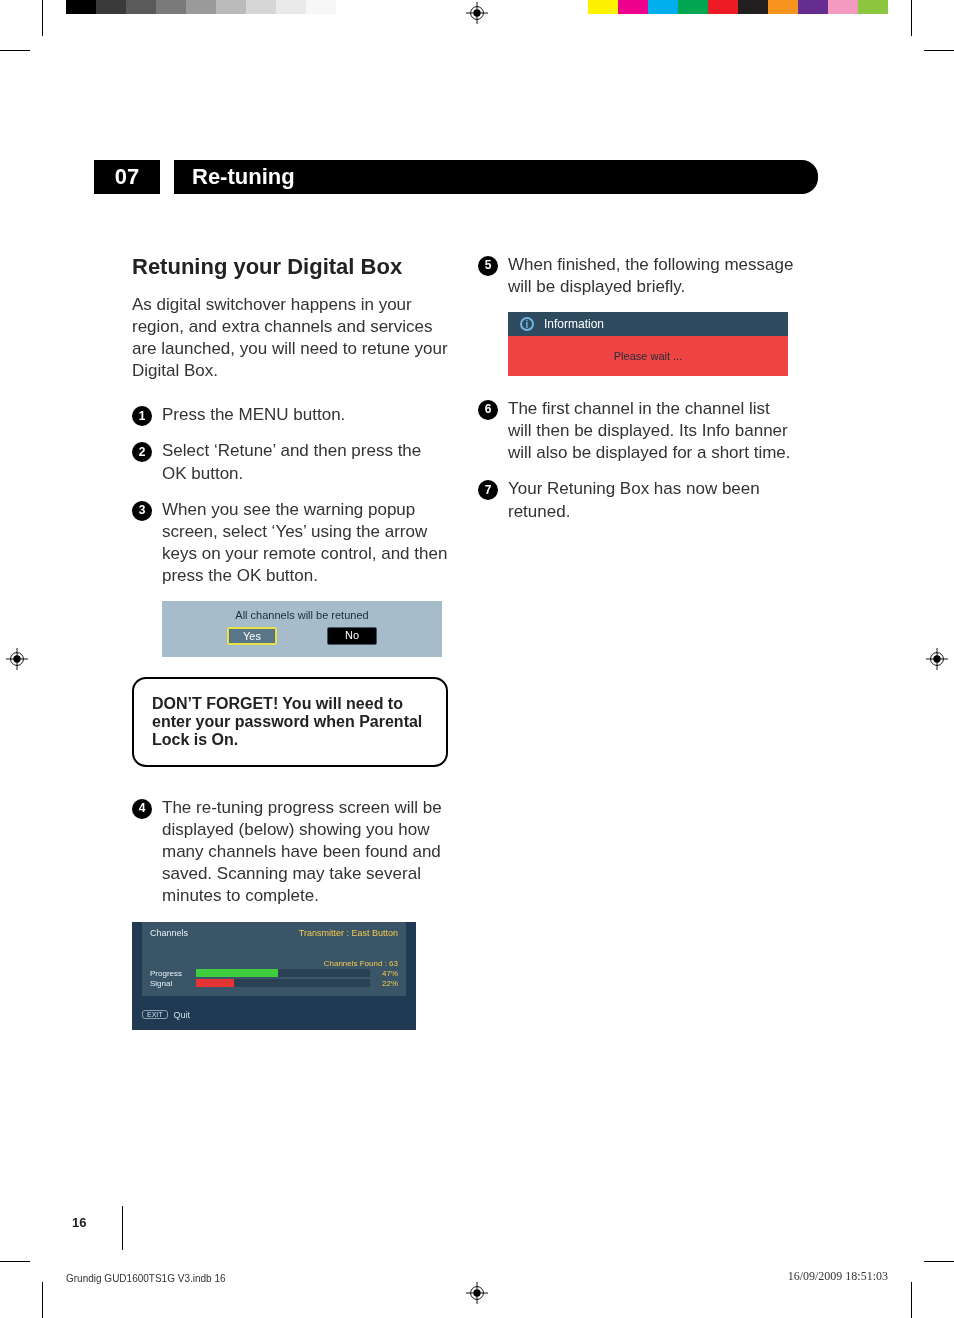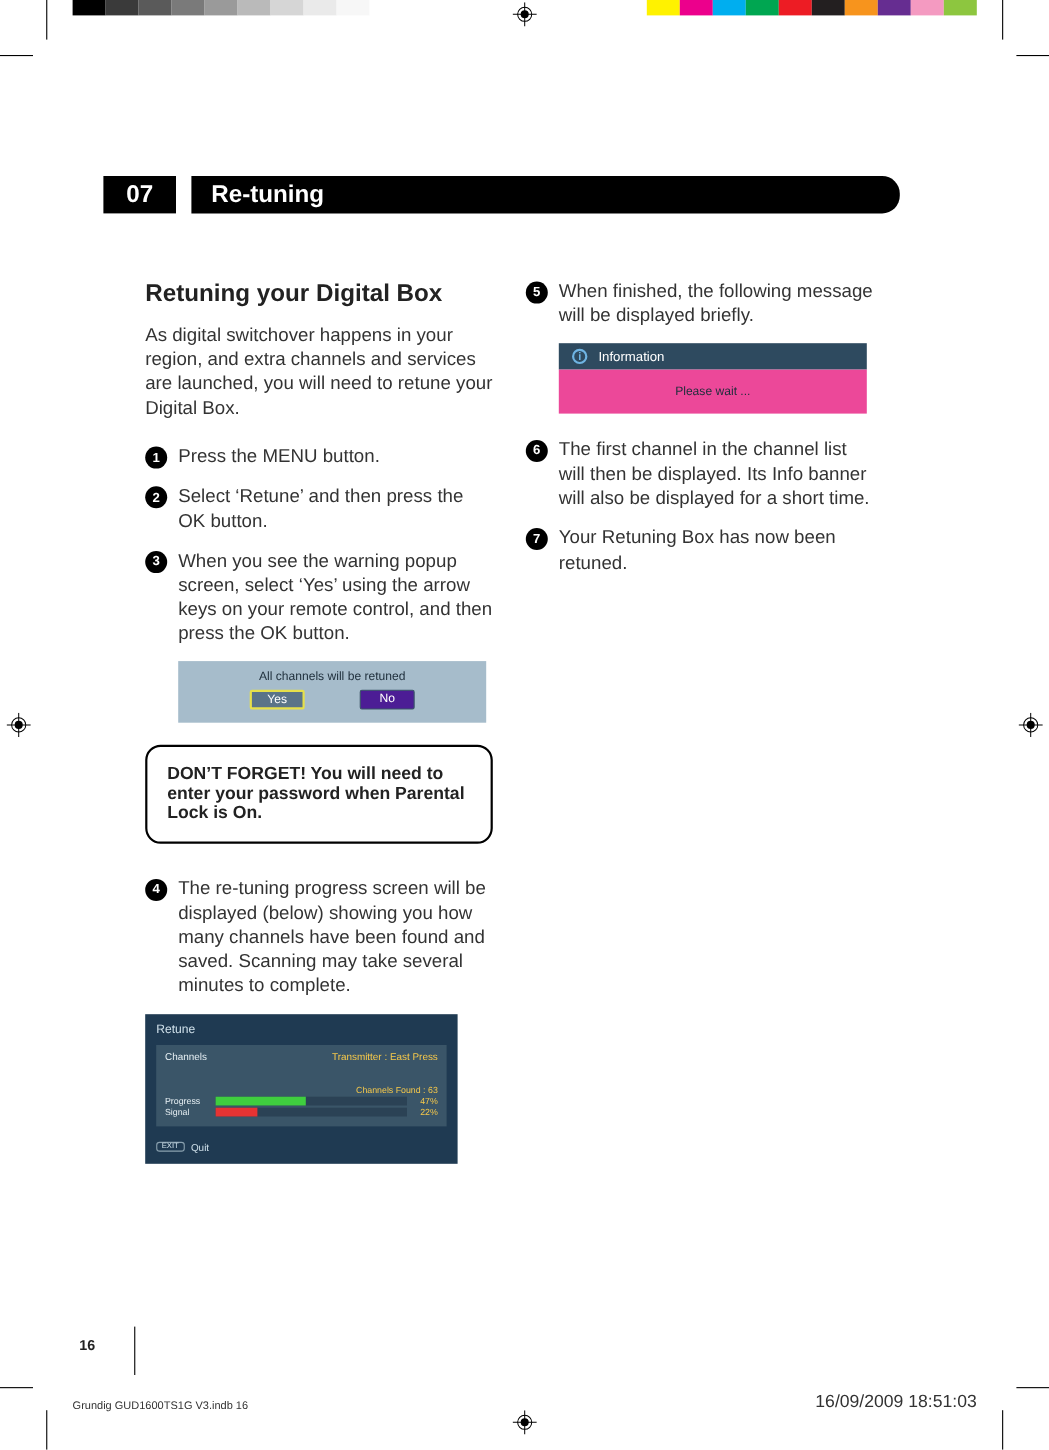--- a/index.html
+++ b/index.html
@@ -139,21 +139,21 @@
     padding: 8px 0 6px 0;
   }
   .dlg-warning .btnrow { display: flex; justify-content: center; gap: 50px; }
   .dlg-btn {
     width: 50px; text-align: center;
     font-size: 11px;
     padding: 1px 0;
     border-radius: 2px;
   }
   .dlg-btn.yes { background: #5a7488; color: #fff; border: 2px solid #e6e04a; }
-  .dlg-btn.no  { background: #4c1d95; color: #fff; border: 1px solid #3a5568; }
+  .dlg-btn.no  { background: #000000; color: #fff; border: 1px solid #3a5568; }
 
   
   .note {
     border: 2px solid #000;
     border-radius: 14px;
     padding: 16px 18px;
     font-family: "Arial Narrow", Arial, sans-serif;
     font-weight: bold;
     font-size: 16px;
     margin: 12px 0 30px 0;
@@ -201,21 +201,21 @@
     padding: 5px 12px;
   }
   .info-icon {
     width: 14px; height: 14px; border-radius: 50%;
     border: 2px solid #6fb4e3;
     color: #6fb4e3;
     font-size: 10px; font-weight: bold;
     display: flex; align-items: center; justify-content: center;
   }
   .dlg-info .body {
-    background: #ec4899;
+    background: #ef4444;
     text-align: center;
     font-size: 11px;
     color: #1d2d3a;
     padding: 14px 0;
   }
 
   .page-no {
     position: absolute;
     left: 72px;
     bottom: 88px;
@@ -230,21 +230,21 @@
     background: #000;
   }
   .footer-left {
     position: absolute;
     left: 66px; bottom: 34px;
     font-size: 10px; color: #333;
   }
   .footer-right {
     position: absolute;
     right: 66px; bottom: 34px;
-    font-size: 16px; color: #333;
+    font-size: 12px; color: #333; font-family: Liberation Serif, serif;
   }
 </style>
 </head>
 <body>
 
 <div class="strip left" id="strip-left">
     <div class="sw" style="background: rgb(0, 0, 0);"></div>
     <div class="sw" style="background: rgb(58, 58, 58);"></div>
     <div class="sw" style="background: rgb(90, 90, 90);"></div>
     <div class="sw" style="background: rgb(122, 122, 122);"></div>
@@ -346,27 +346,26 @@
       </div>
 
       <div class="note">DON’T FORGET! You will need to enter your password when Parental Lock is On.</div>
 
       <div class="step">
         <div class="bullet">4</div>
         <div class="step-body">The re-tuning progress screen will be displayed (below) showing you how many channels have been found and saved. Scanning may take several minutes to complete.</div>
       </div>
 
       <div class="retune">
-        <div class="title">Retune</div>
         <div class="panel">
           <div class="phdr">
             <span>Channels</span>
             <span class="tx">
               <span>Transmitter :</span>
-              <span>East Press</span>
+              <span>East Button</span>
             </span>
           </div>
           <div class="found">
             <span>Channels Found :</span>
             <span>63</span>
           </div>
           <div class="bars">
             <div class="barrow">
               <div class="lbl" style="width:40px">Progress</div>
               <div class="track">

